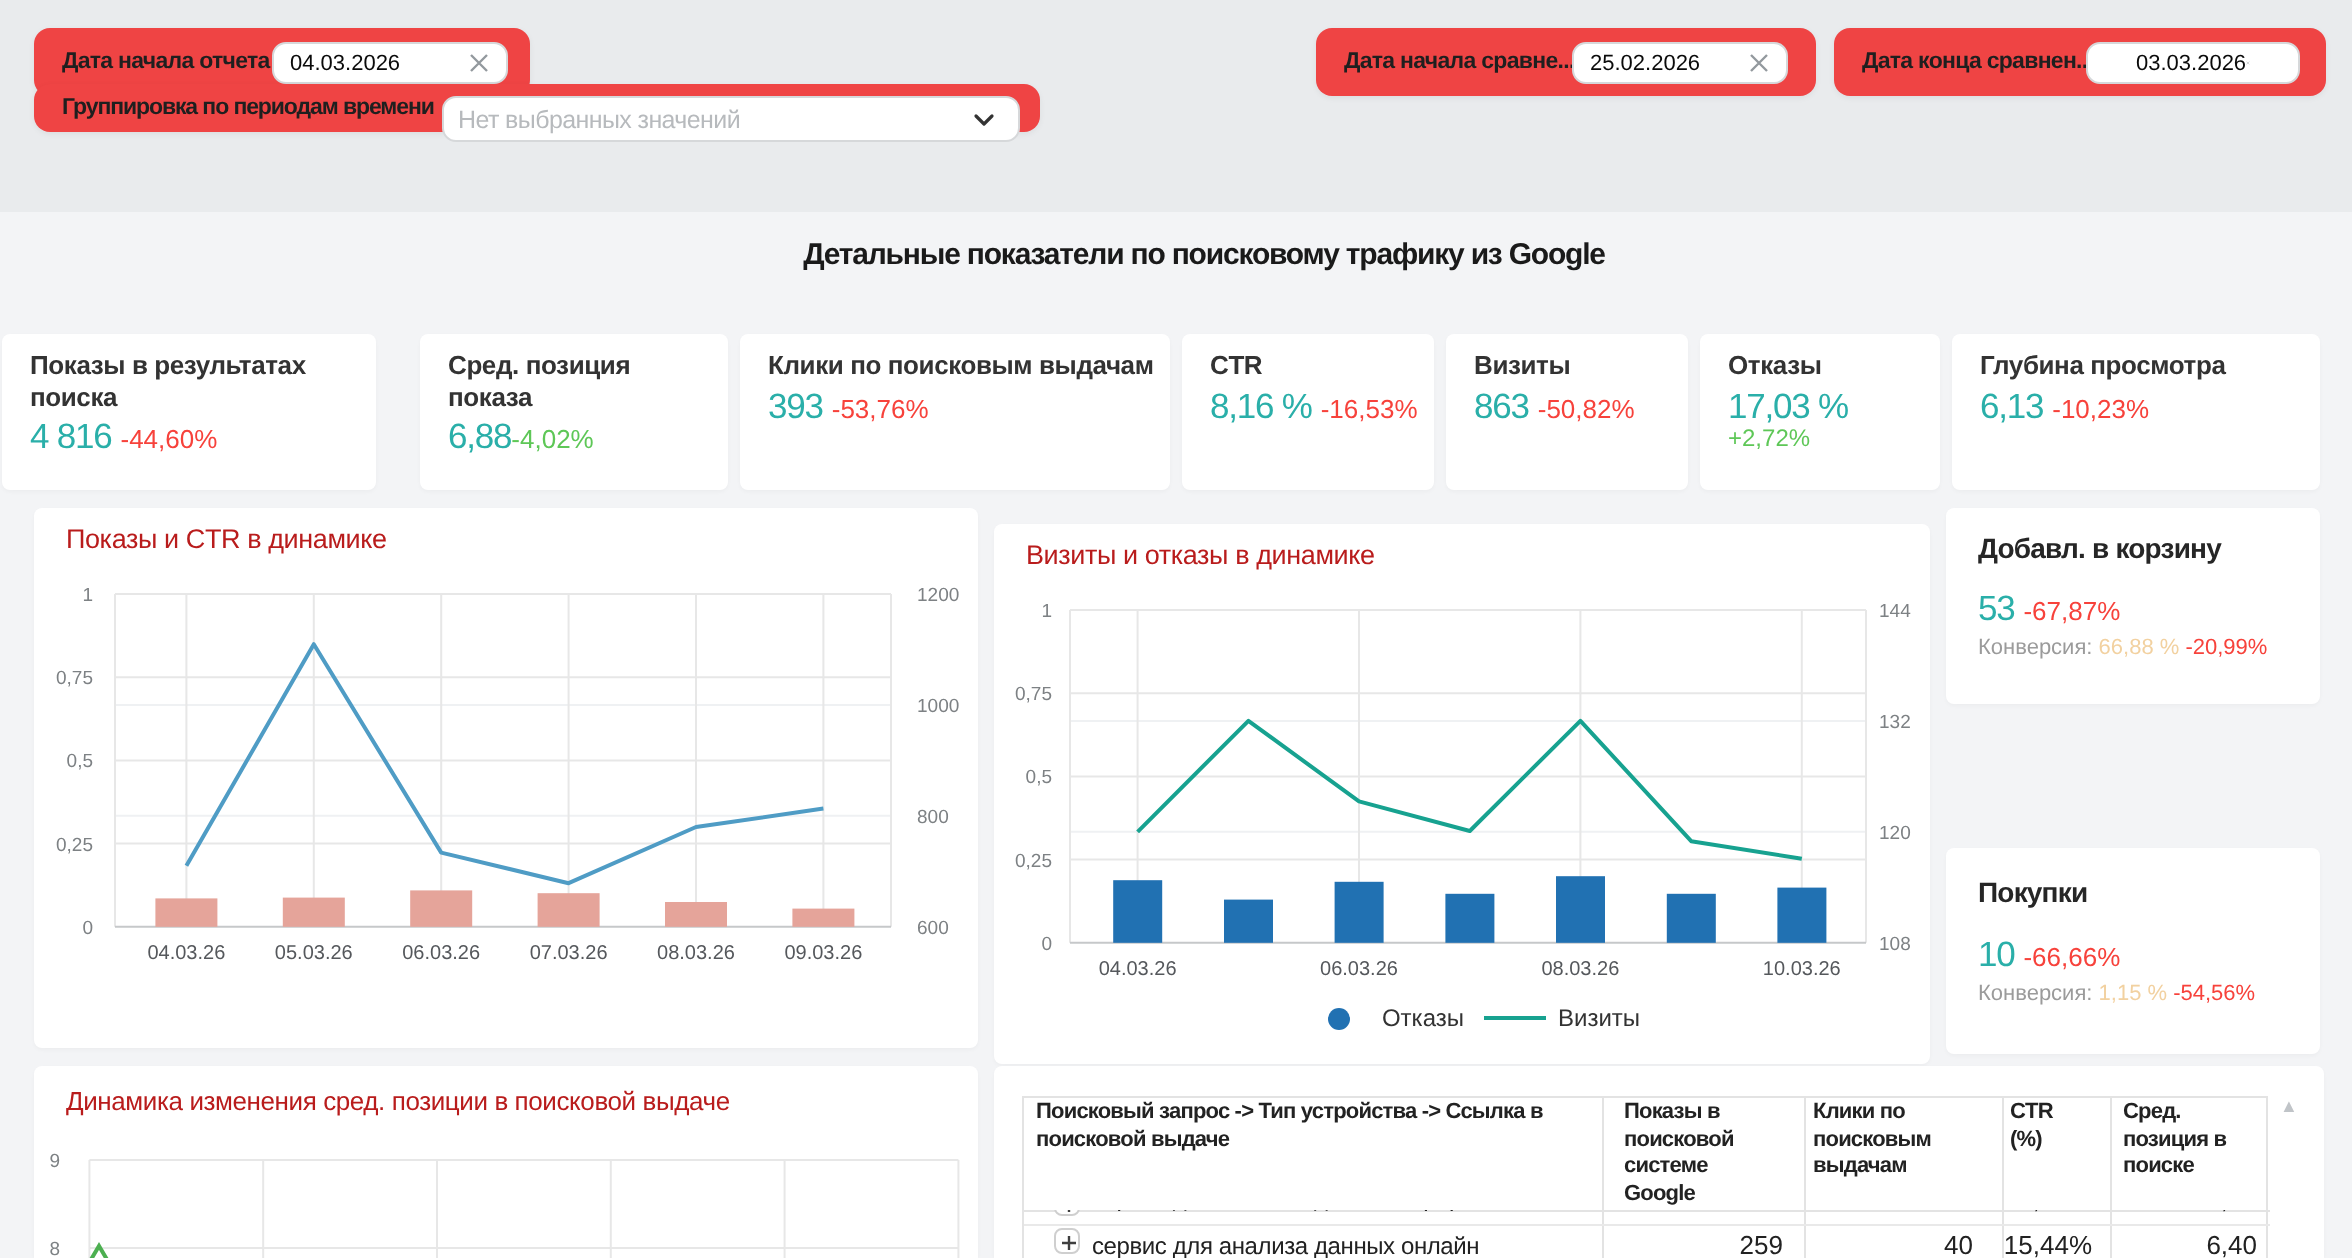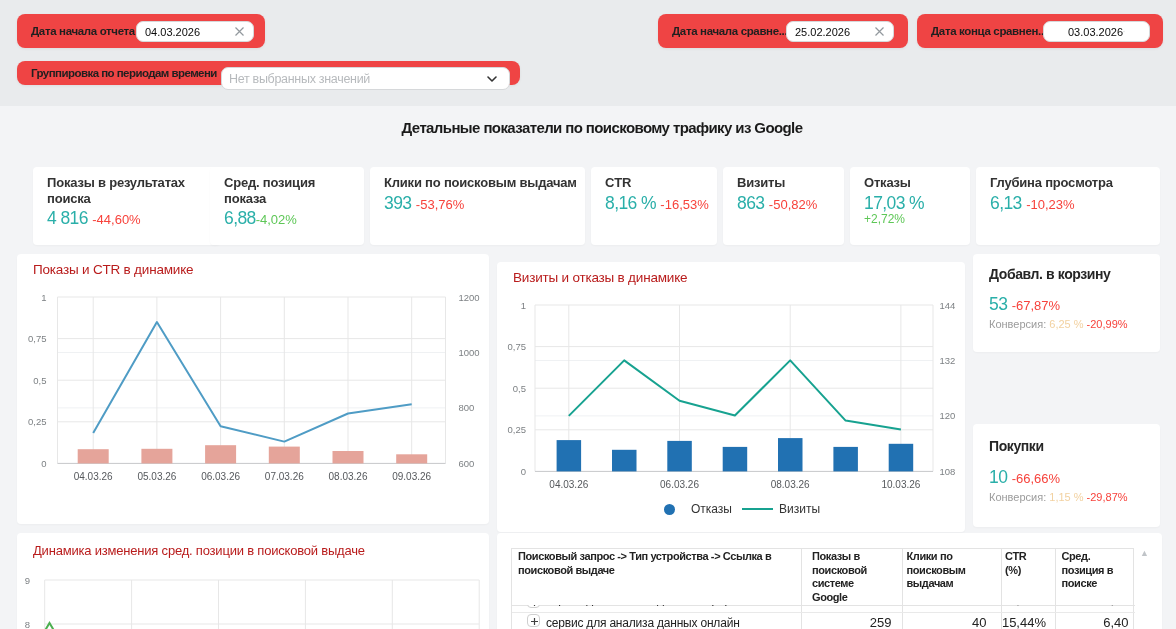--- a/index.html
+++ b/index.html
@@ -41,31 +41,31 @@
     <span class="finput" style="left:128px;width:108px;height:21px;padding:0 8px;font-size:11px;letter-spacing:0px;top:7px">25.02.2026<svg class="fx" width="11" height="11" viewBox="0 0 11 11">
           <path d="M1.5 1.5l8 8M9.5 1.5l-8 8" stroke="#93999e" stroke-width="1.2"></path>
         </svg></span>
   </div>
   <div class="fcard" style="left:917px;top:14px;width:246px;height:34px">
     <span class="flabel" style="margin-left:14px">Дата конца сравнен...</span>
     <span class="finput" style="left:126px;width:107px;height:21px;padding:0 24px;font-size:11px;letter-spacing:0px;top:7px">03.03.2026<svg class="fx" width="11" height="11" viewBox="0 0 11 11">
           <path d="M1.5 1.5l8 8M9.5 1.5l-8 8" stroke="#93999e" stroke-width="1.2"></path>
         </svg></span>
   </div>
-  <div class="fcard" style="left:17px;top:61px;width:503px;height:24px">
+  <div class="fcard" style="left:17px;top:42px;width:503px;height:24px">
     <span class="flabel" style="margin-left:14px;letter-spacing:-0.55px">Группировка по периодам времени</span>
     <span class="finput" style="left:204px;top:6px;width:289px;height:23px;padding:0 10px 0 7px;color:#b7babd">Нет выбранных значений
       <svg class="fx" width="14" height="14" viewBox="0 0 14 14" style="color:#333">
           <path d="M3 5l4 4 4-4" fill="none" stroke="#333" stroke-width="1.6" stroke-linecap="round" stroke-linejoin="round"></path>
         </svg>
     </span>
   </div>
 </div>
 <div class="abs" id="pagetitle" style="left:0;top:119px;width:1176px;text-align:center;font-size:15px;font-weight:bold;color:#1a1a1a;padding-left:28px;letter-spacing:-0.6px">Детальные показатели по поисковому трафику из Google</div>
-<div class="card kpi" style="left:33px;top:167px;width:187px;height:78px;padding:8px 14px">
+<div class="card kpi" style="left:1px;top:167px;width:187px;height:78px;padding:8px 14px">
   <h3>Показы в результатах<br>поиска</h3>
   <div class="vrow"><span class="val">4 816</span> <span class="pct red">-44,60%</span></div>
 </div>
 <div class="card kpi" style="left:210px;top:167px;width:154px;height:78px;padding:8px 14px">
   <h3>Сред. позиция<br>показа</h3>
   <div class="vrow"><span class="val">6,88</span><span class="pct green">-4,02%</span></div>
 </div>
 <div class="card kpi" style="left:370px;top:167px;width:215px;height:78px;padding:8px 14px">
   <h3>Клики по поисковым выдачам</h3>
   <div class="vrow"><span class="val">393</span> <span class="pct red">-53,76%</span></div>
@@ -194,26 +194,26 @@
   <div class="legend" style="top:240px;padding-left:22px">
     <span style="width:11px;height:11px;border-radius:50%;background:#2171b2;display:inline-block"></span>
       <span style="margin-left:16px">Отказы</span>
     <span style="width:31px;height:2.5px;background:#17a290;display:inline-block;margin-left:10px"></span>
       <span style="margin-left:6px">Визиты</span>
   </div>
 </div>
 <div class="card" style="left:973px;top:254px;width:187px;height:98px;padding:12px 16px">
   <div style="font-size:14px;font-weight:bold;color:#262626;letter-spacing:-0.4px">Добавл. в корзину</div>
   <div style="margin-top:12px"><span class="val">53</span> <span class="pct red">-67,87%</span></div>
-  <div style="margin-top:3px;font-size:11px;color:#9b9b9b">Конверсия: <span style="color:#f2d1a0">6,25 %</span> <span class="red">-20,99%</span></div>
+  <div style="margin-top:3px;font-size:11px;color:#9b9b9b">Конверсия: <span style="color:#f2d1a0">66,88 %</span> <span class="red">-20,99%</span></div>
 </div>
 <div class="card" style="left:973px;top:424px;width:187px;height:103px;padding:14px 16px">
   <div style="font-size:14px;font-weight:bold;color:#262626;letter-spacing:-0.4px">Покупки</div>
   <div style="margin-top:13px"><span class="val">10</span> <span class="pct red">-66,66%</span></div>
-  <div style="margin-top:3px;font-size:11px;color:#9b9b9b">Конверсия: <span style="color:#f2d1a0">1,15 %</span> <span class="red">-29,87%</span></div>
+  <div style="margin-top:3px;font-size:11px;color:#9b9b9b">Конверсия: <span style="color:#f2d1a0">1,15 %</span> <span class="red">-54,56%</span></div>
 </div>
 <div class="card" style="left:17px;top:533px;width:472px;height:96px;border-radius:4px 4px 0 0">
   <div class="ctitle" style="left:16px;top:10px;font-size:13px">Динамика изменения сред. позиции в поисковой выдаче</div>
   <svg width="472" height="96" style="position:absolute;left:0;top:0">
     <g stroke="#e7e7e7" stroke-width="1">
       <line x1="27.7" y1="47" x2="462.2" y2="47"></line>
         <line x1="27.7" y1="91" x2="462.2" y2="91"></line>
       <line x1="27.7" y1="47" x2="27.7" y2="96"></line>
         <line x1="114.6" y1="47" x2="114.6" y2="96"></line>
         <line x1="201.5" y1="47" x2="201.5" y2="96"></line>

